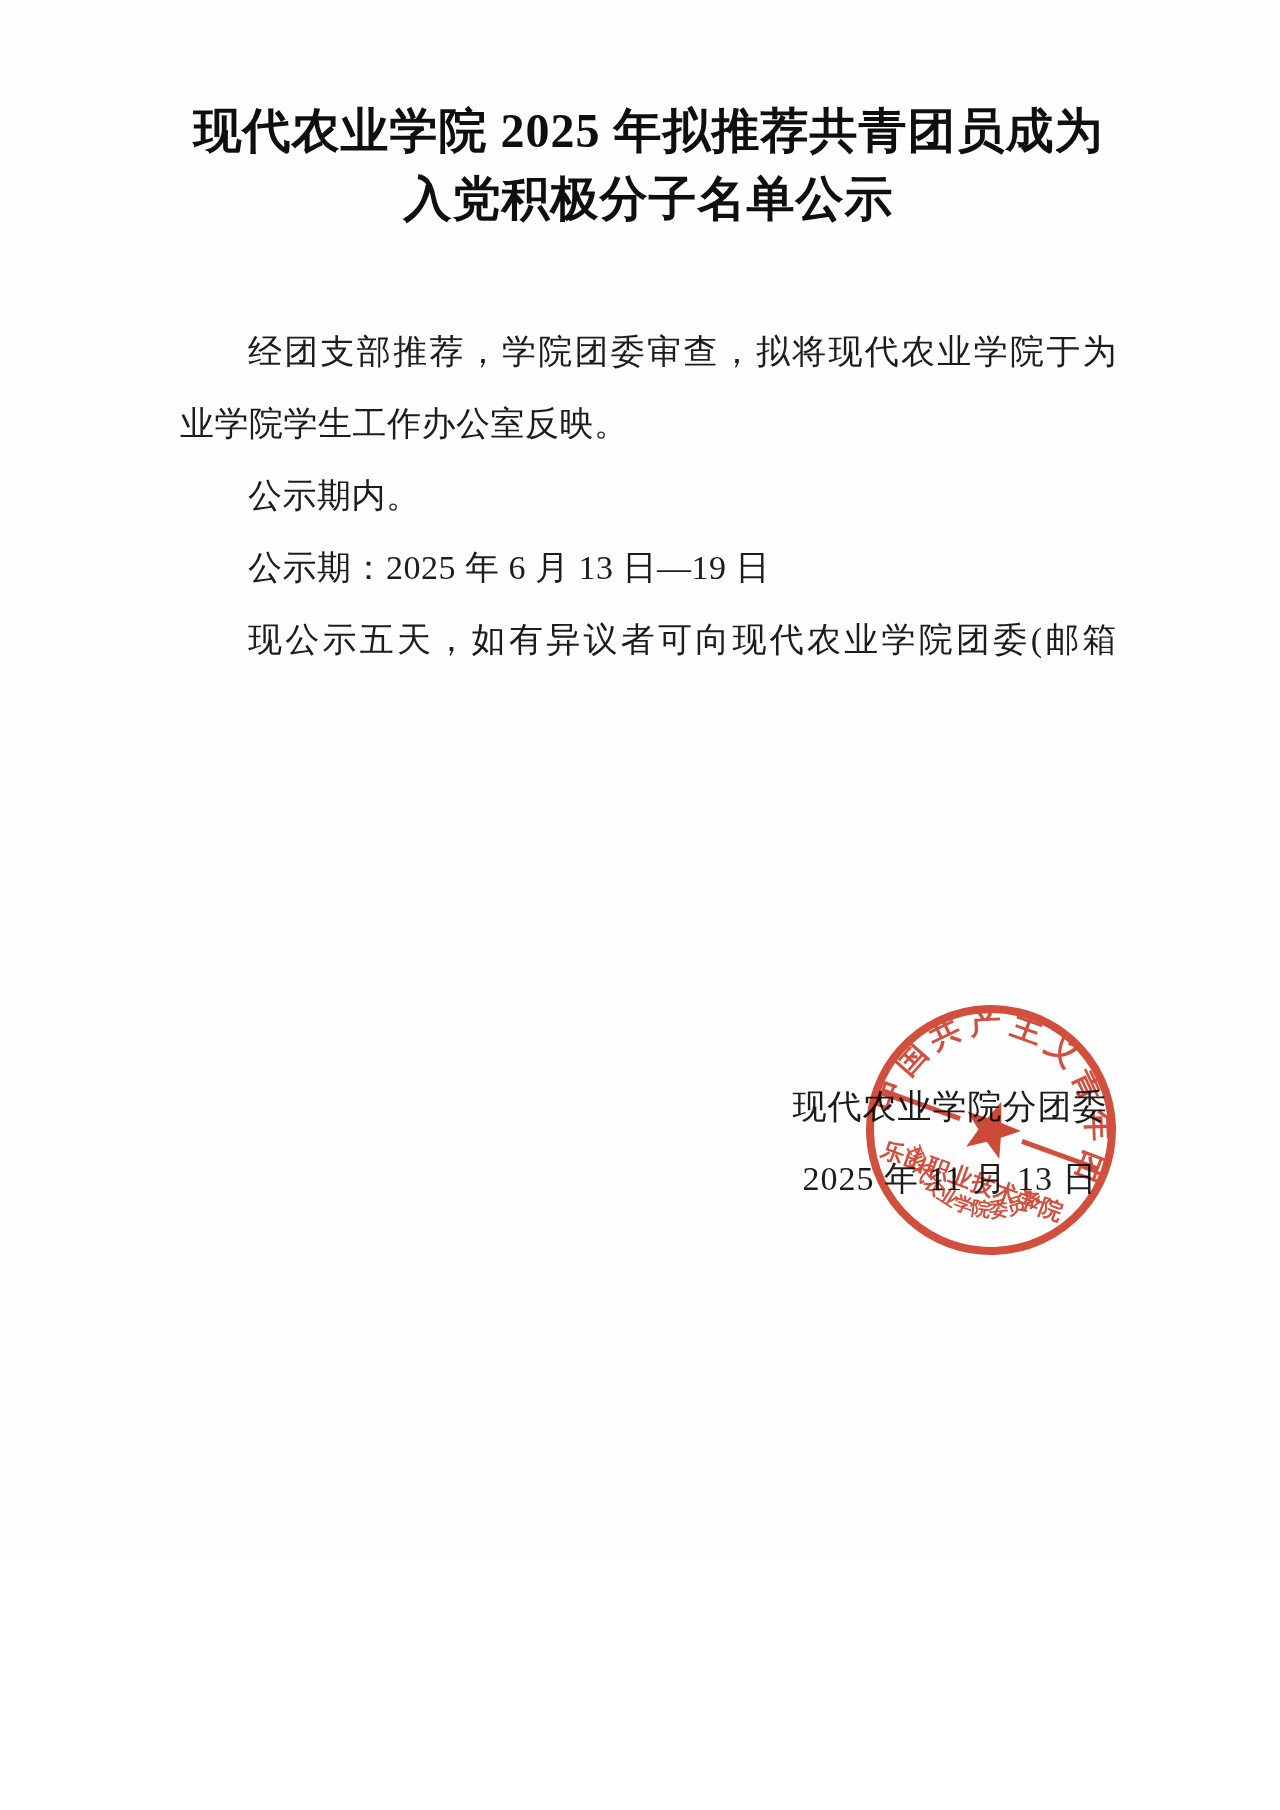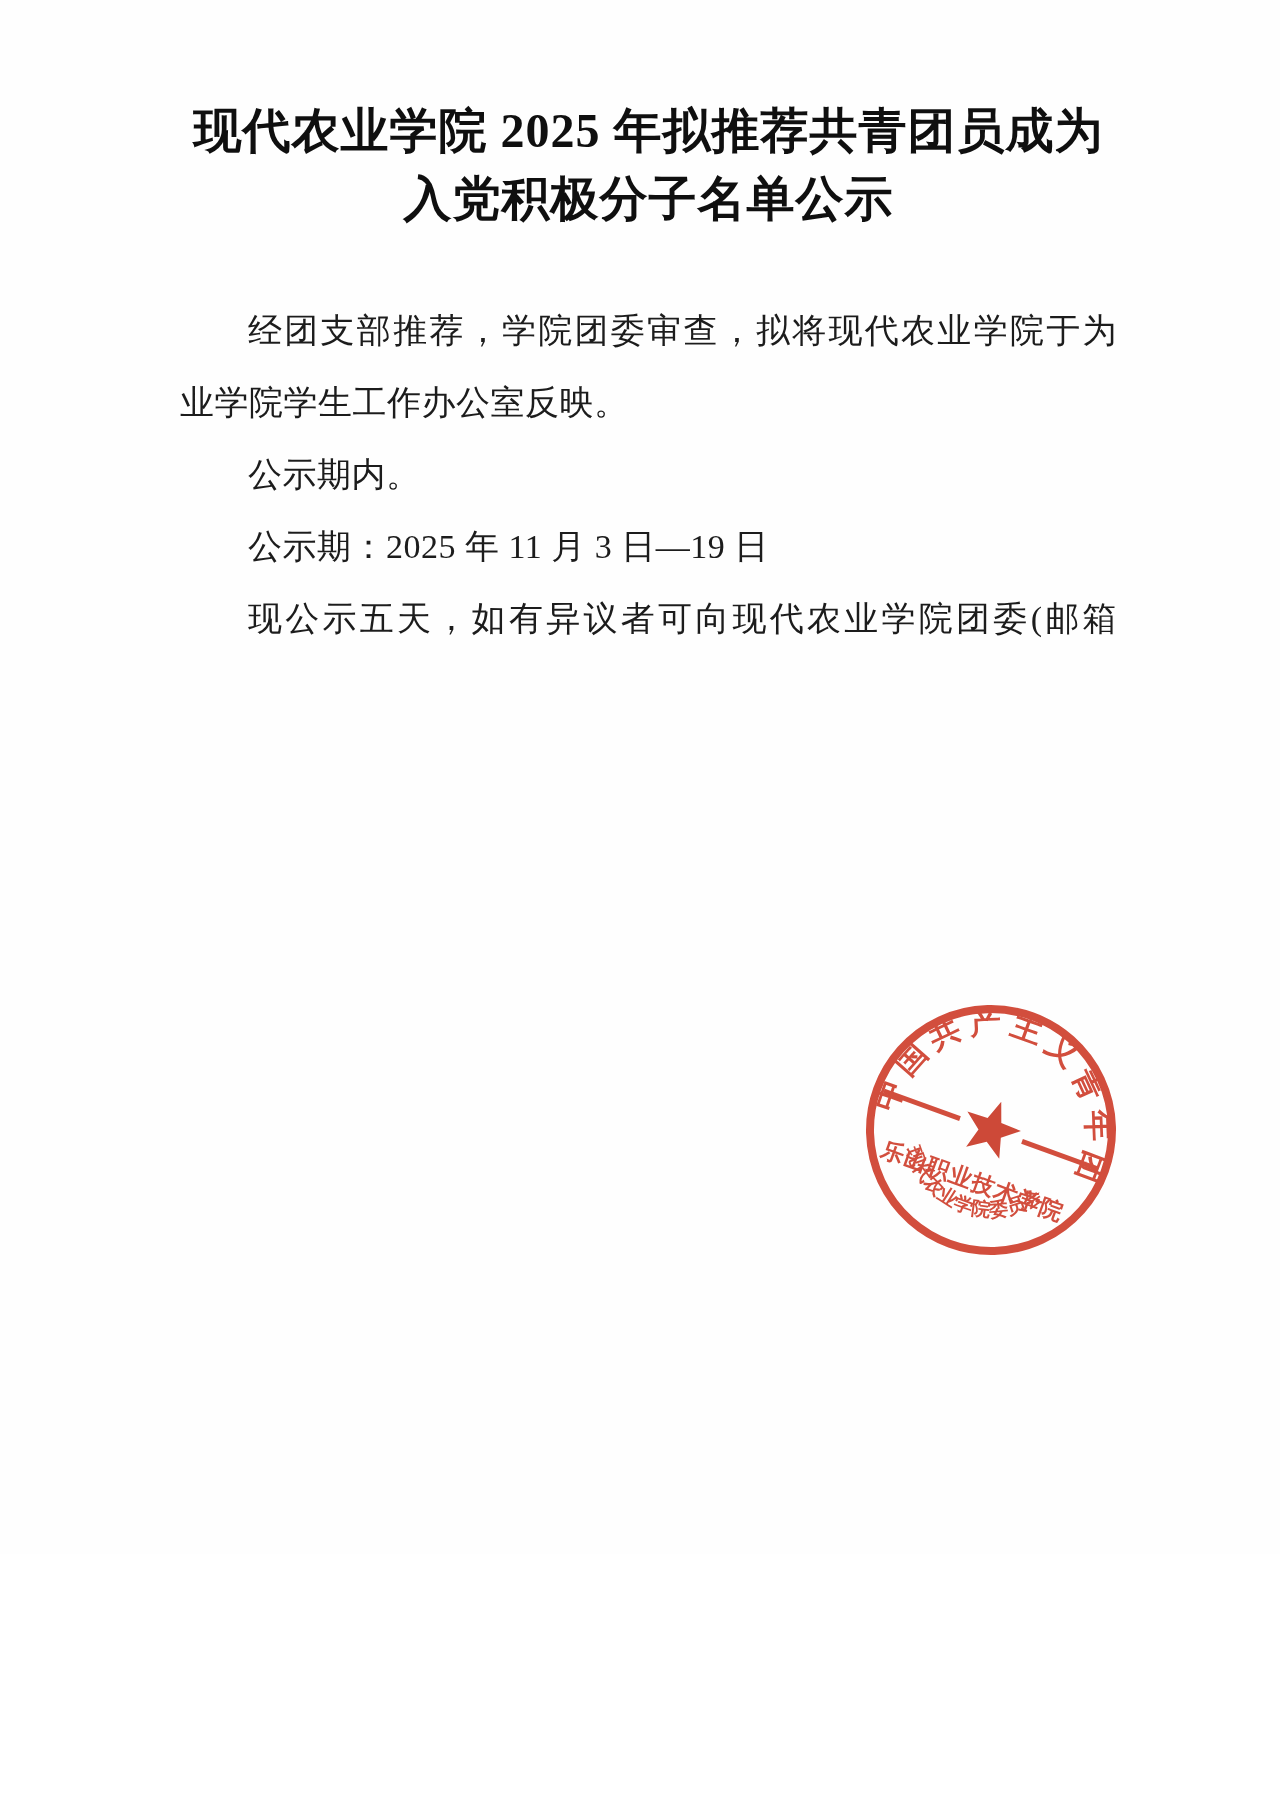--- a/index.html
+++ b/index.html
@@ -14,21 +14,21 @@
   .title{
     position:absolute;
     top:97px;left:180px;width:937px;
     text-align:center;
     font-size:48px;line-height:68px;
     font-weight:bold;color:#0f0f0f;
     letter-spacing:1px;
   }
   .body-text{
     position:absolute;
-    top:295px;left:180px;width:937px;
+    top:316px;left:180px;width:937px;
   }
   .body-line{
     height:72px;line-height:72px;
     font-size:34px;
     letter-spacing:0.5px;
     white-space:normal;
   }
   .body-line.indent{text-indent:68px;}
   .body-line.stretch{text-align:justify;text-align-last:justify;}
   .signature{
@@ -62,24 +62,28 @@
 
   <div class="title">
     <div>现代农业学院 2025 年拟推荐共青团员成为</div>
     <div>入党积极分子名单公示</div>
   </div>
 
   <div class="body-text">
       <div class="body-line indent stretch">经团支部推荐，学院团委审查，拟将现代农业学院于为</div>
       <div class="body-line">业学院学生工作办公室反映。</div>
       <div class="body-line indent">公示期内。</div>
-      <div class="body-line indent">公示期：2025 年 11 月 3 日—19 日</div>
+      <div class="body-line indent">公示期：2025 年 6 月 13 日—19 日</div>
       <div class="body-line indent stretch">现公示五天，如有异议者可向现代农业学院团委(邮箱</div>
     </div>
 
+  <div class="signature">
+    <div class="sig-line">现代农业学院分团委</div>
+    <div class="sig-line">2025 年 11 月 13 日</div>
+  </div>
 
   <div class="seal">
     <svg viewBox="0 0 260 260" xmlns="http://www.w3.org/2000/svg">
       <defs>
         <path id="arcTop" d="M 36.3,155.1 A 97,97 0 1 1 223.7,155.1" fill="none"></path>
         <path id="arcBot" d="M 55.5,173 A 86,86 0 0 0 204.5,173" fill="none"></path>
       </defs>
       <circle cx="130" cy="130" r="121" fill="none" stroke="#ce3a28" stroke-width="8"></circle>
       <line x1="16" y1="130" x2="97" y2="130" stroke="#ce3a28" stroke-width="5"></line>
       <line x1="163" y1="130" x2="244" y2="130" stroke="#ce3a28" stroke-width="5"></line>

